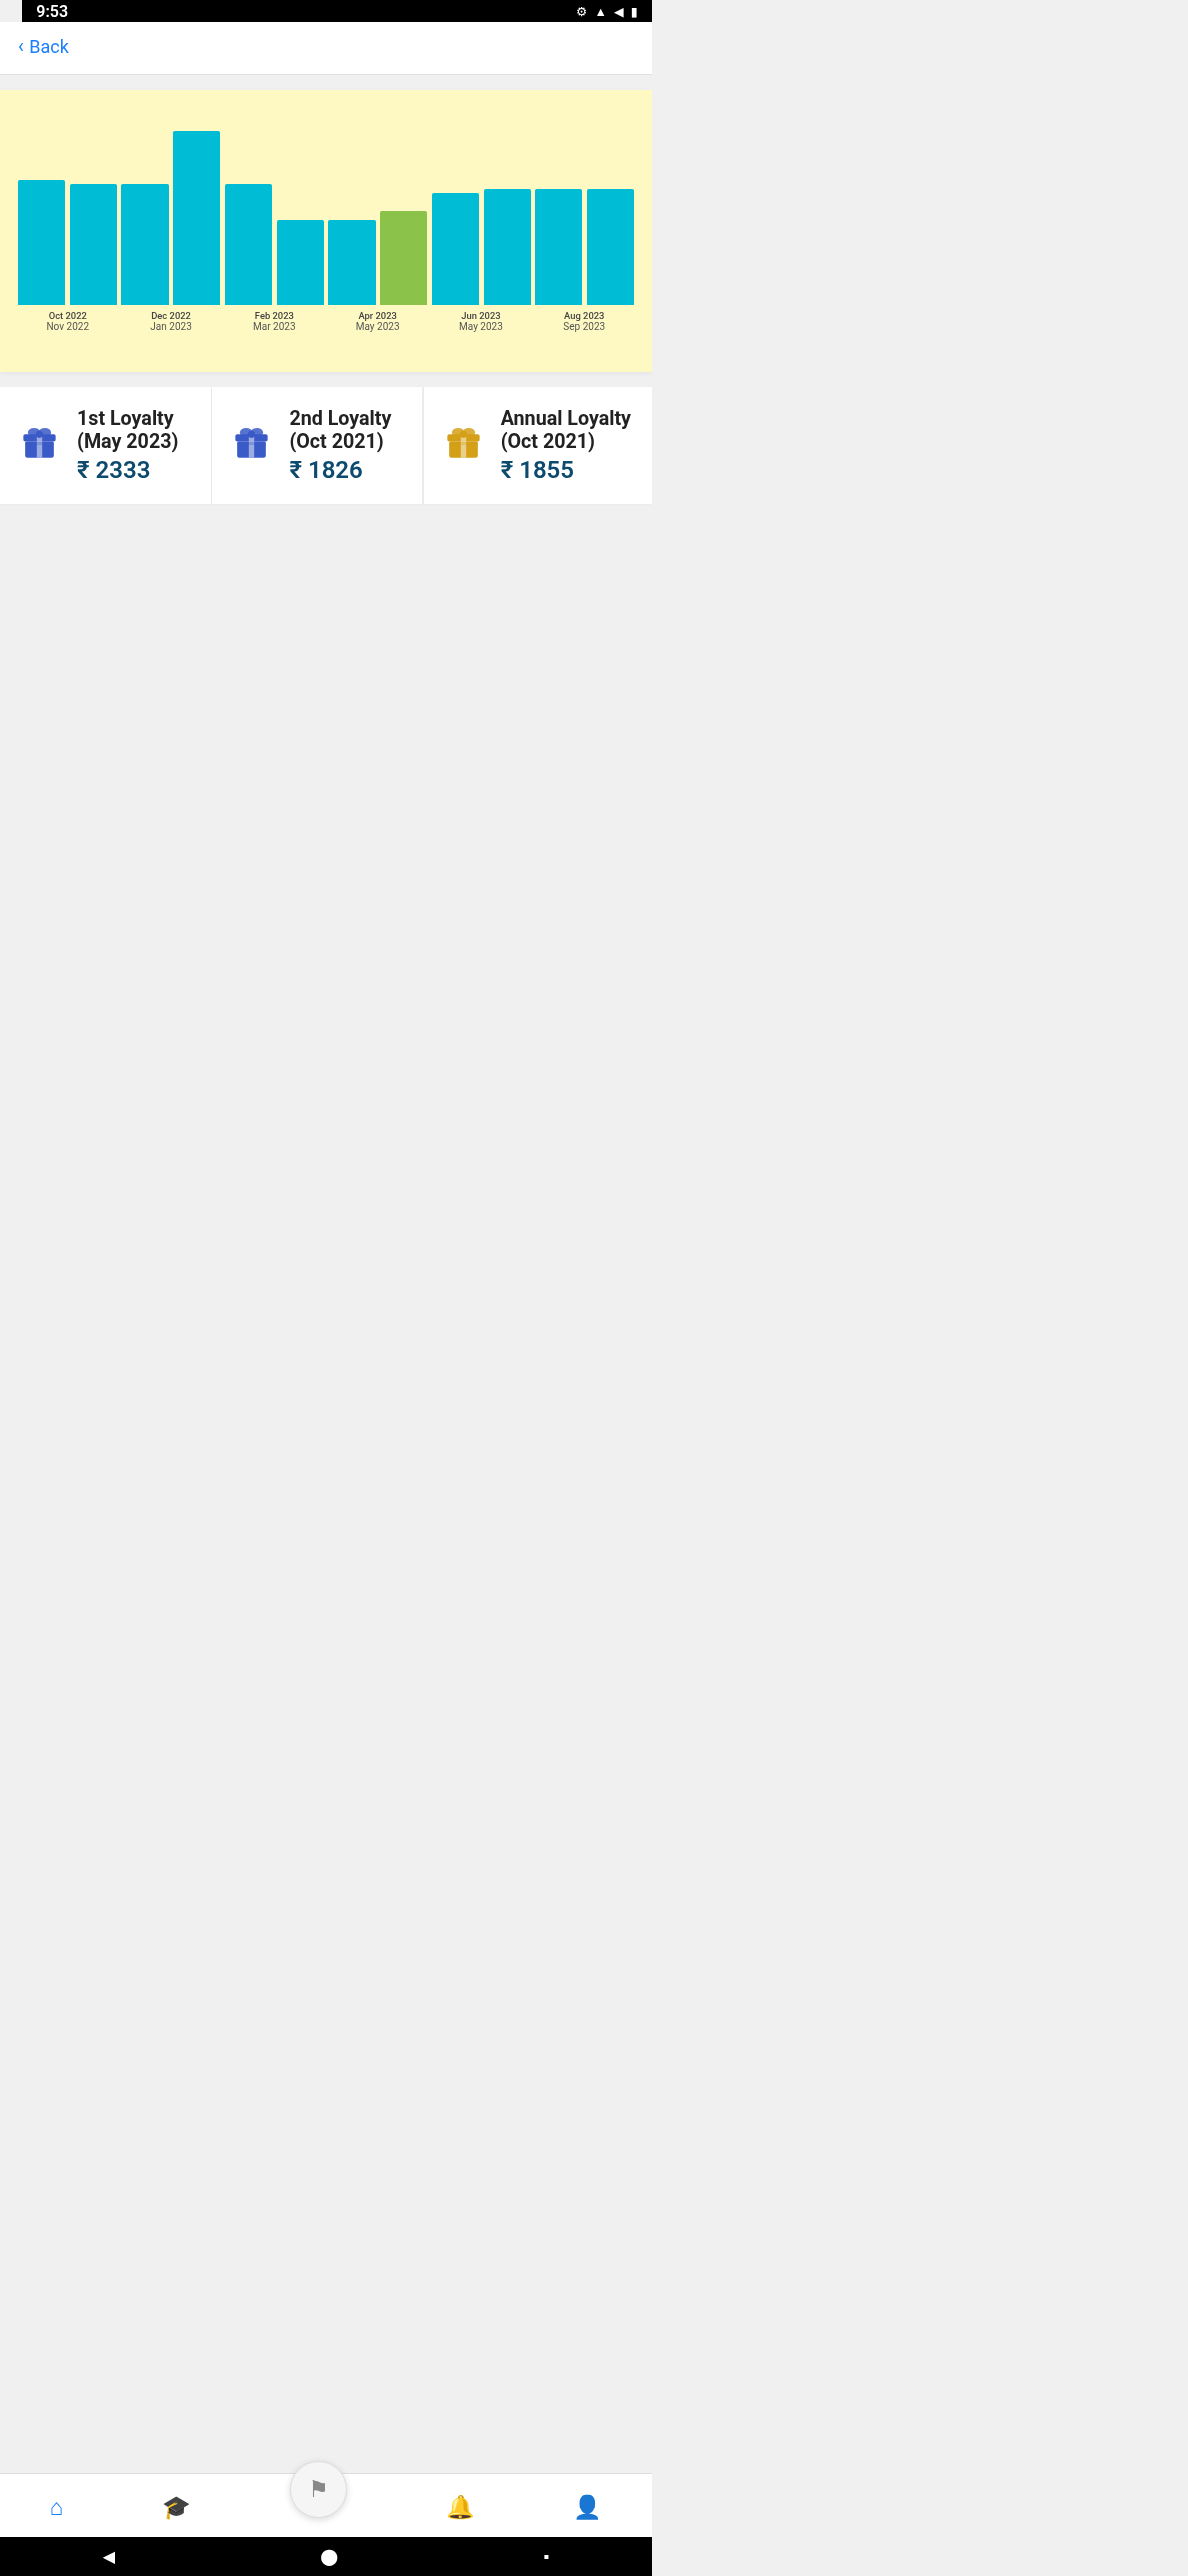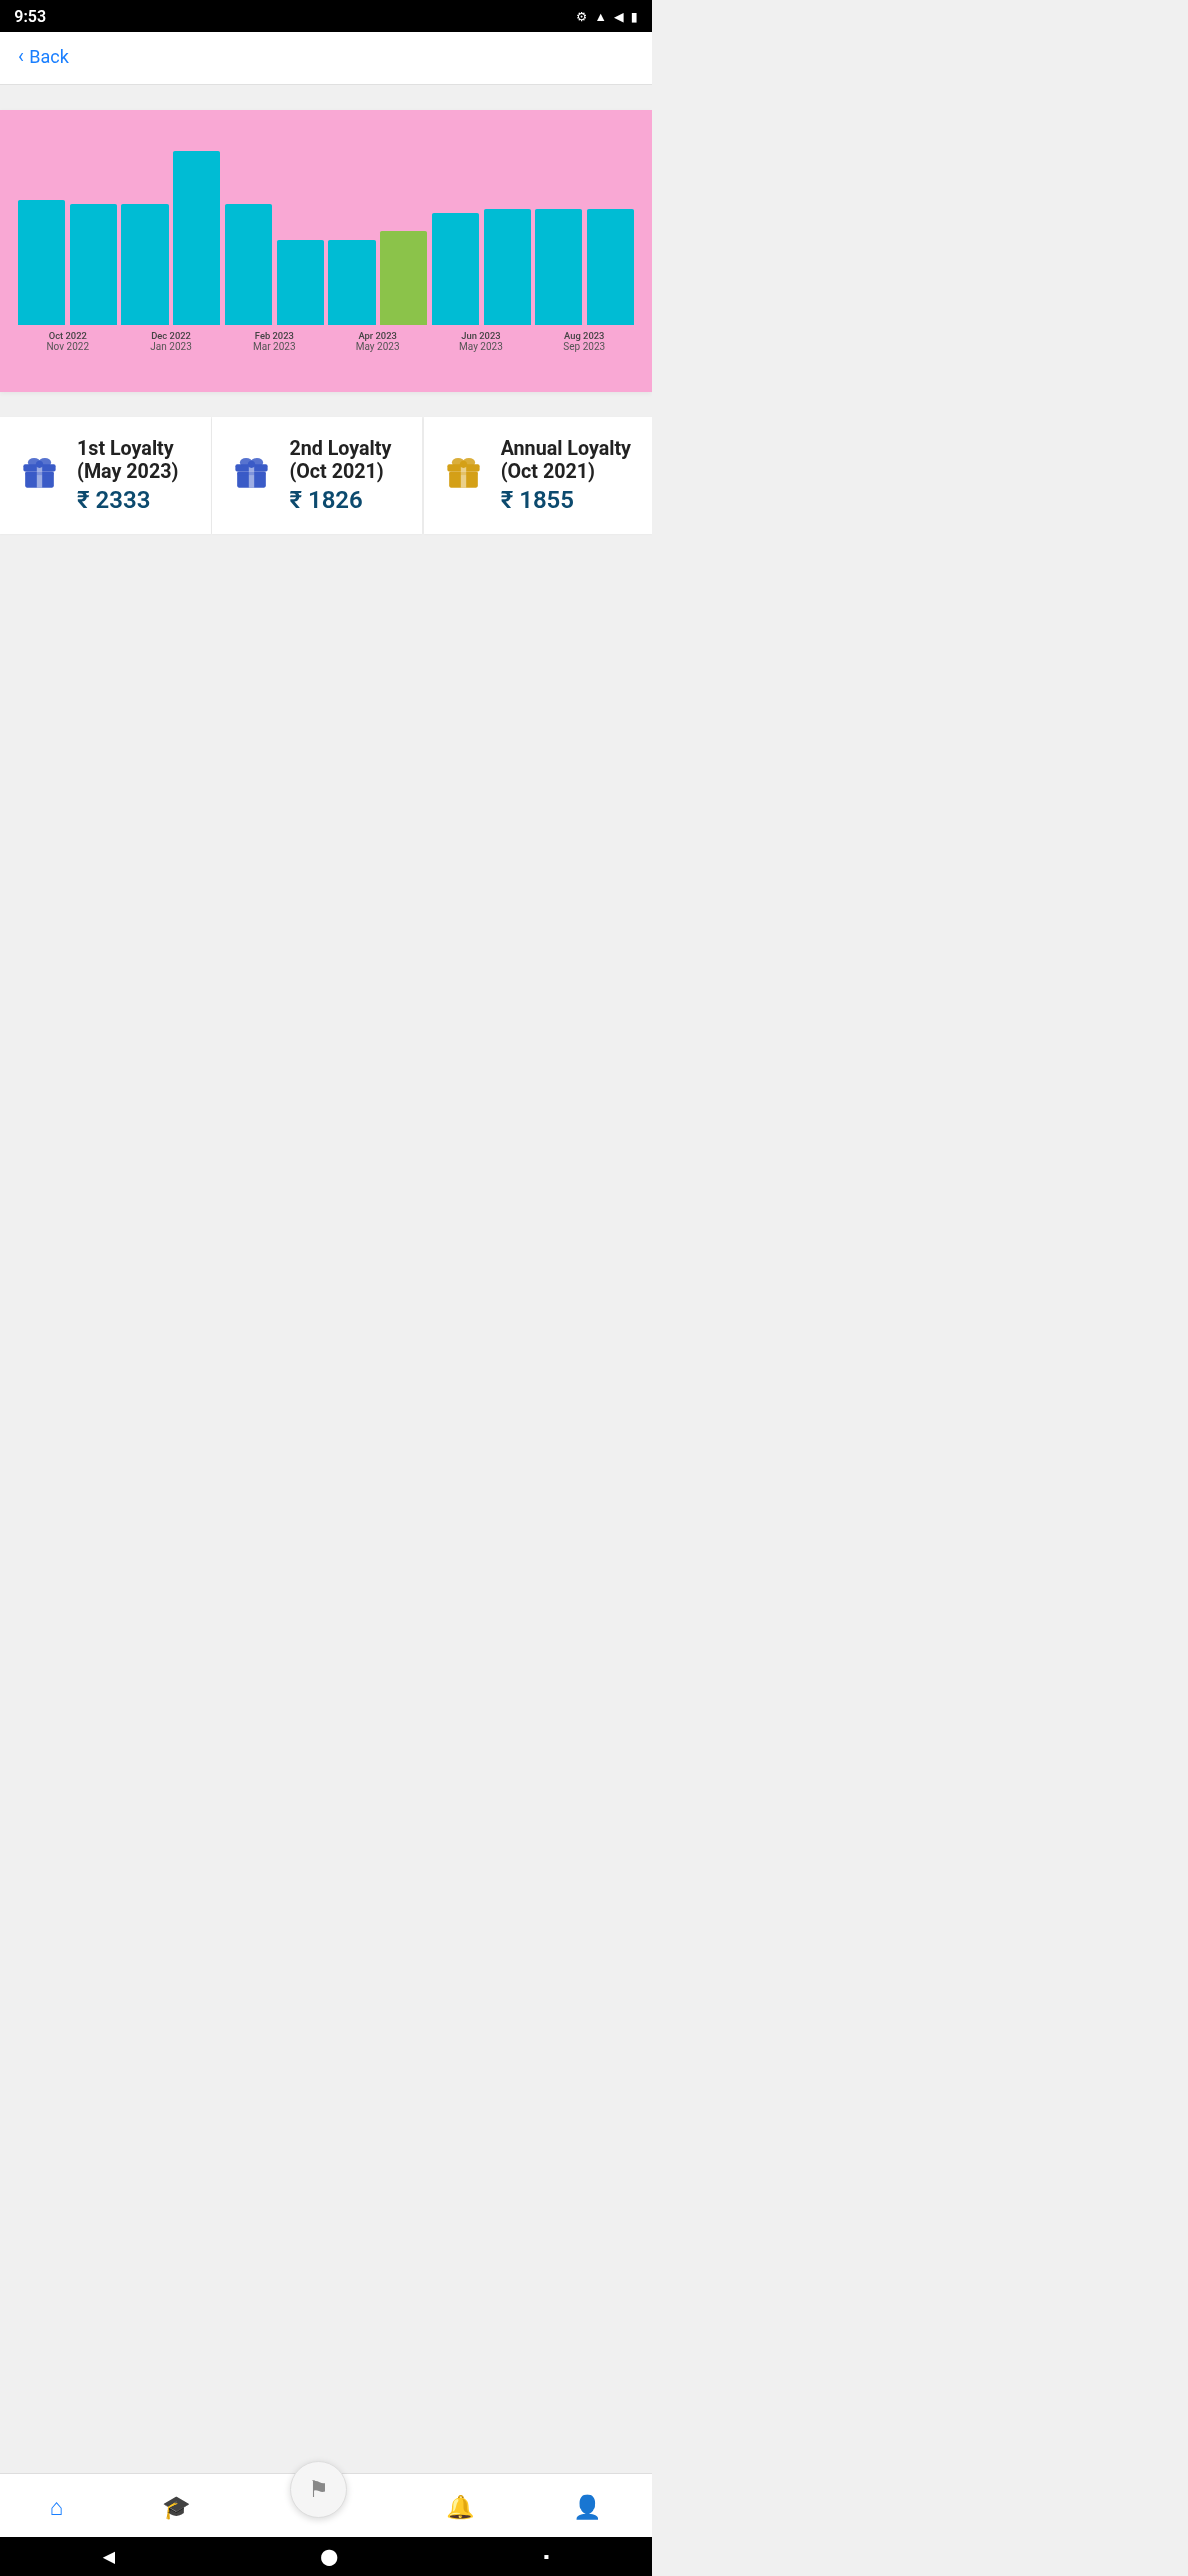--- a/index.html
+++ b/index.html
@@ -12,21 +12,22 @@
     }
 
     
     .status-bar {
       background: #000;
       color: #fff;
       display: flex;
       justify-content: space-between;
       align-items: center;
       padding: 5.4px 14.3px;
-      height: 32px;
+      height: 22px;
+      margin-left: 22px;
     }
     .status-time {
       font-size: 16px;
       font-weight: 600;
     }
     .status-icons {
       display: flex;
       gap: 7.2px;
       align-items: center;
     }
@@ -55,22 +56,22 @@
     }
     .page-title {
       font-size: 30px;
       font-weight: 800;
       color: #000;
       margin-bottom: 9px;
     }
 
     
     .chart-card {
-      background: #f9a8d4;
-      margin: 25px 0;
+      background: #fef9c3;
+      margin: 15px 0;
       padding: 18px 14.3px 14.3px;
       box-shadow: 0 1.8px 5.4px rgba(0,0,0,0.06);
     }
     .chart-container {
       width: 100%;
       height: 250px;
       position: relative;
     }
     .chart-bars {
       display: flex;

